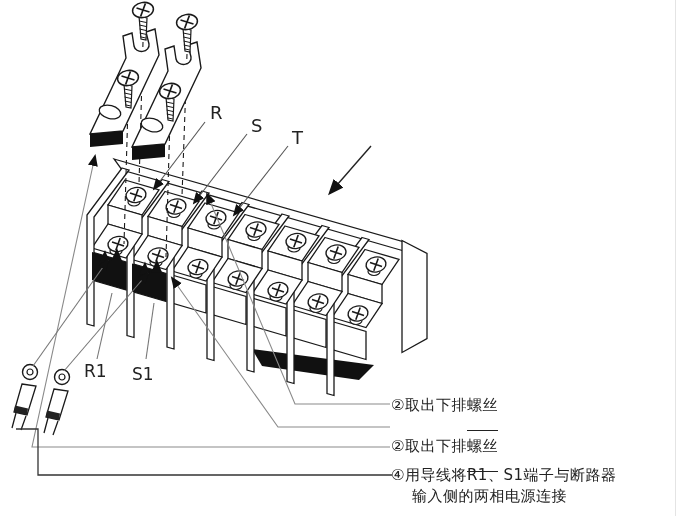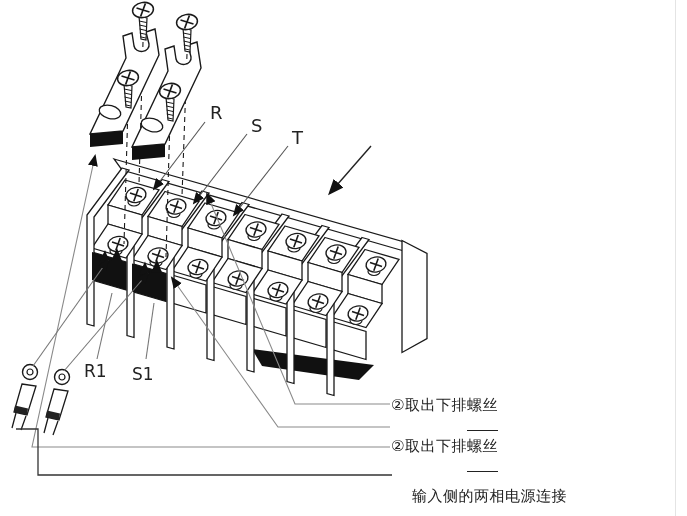--- a/index.html
+++ b/index.html
@@ -133,16 +133,17 @@
 
     <text x="210" y="119" font-size="18">R</text>
     <text x="251" y="132" font-size="18">S</text>
     <text x="292" y="144" font-size="18">T</text>
     <text x="84" y="377" font-size="17">R1</text>
     <text x="132" y="380" font-size="17">S1</text>
   </svg>
 
   <div class="ann" style="top:396px"><span>②取出下排</span><span class="ul">螺丝</span></div>
   <div class="ann" style="top:437px"><span>②取出下排</span><span class="ul">螺丝</span></div>
+  <div class="ann" style="top:466px"><span>④用导线将R1、S1端子与断路器</span></div>
   <div class="ann indent" style="top:487px"><span>输入侧的两相电源连接</span></div>
 
   <div class="edge-line"></div>
 </div>
 
 </body></html>

